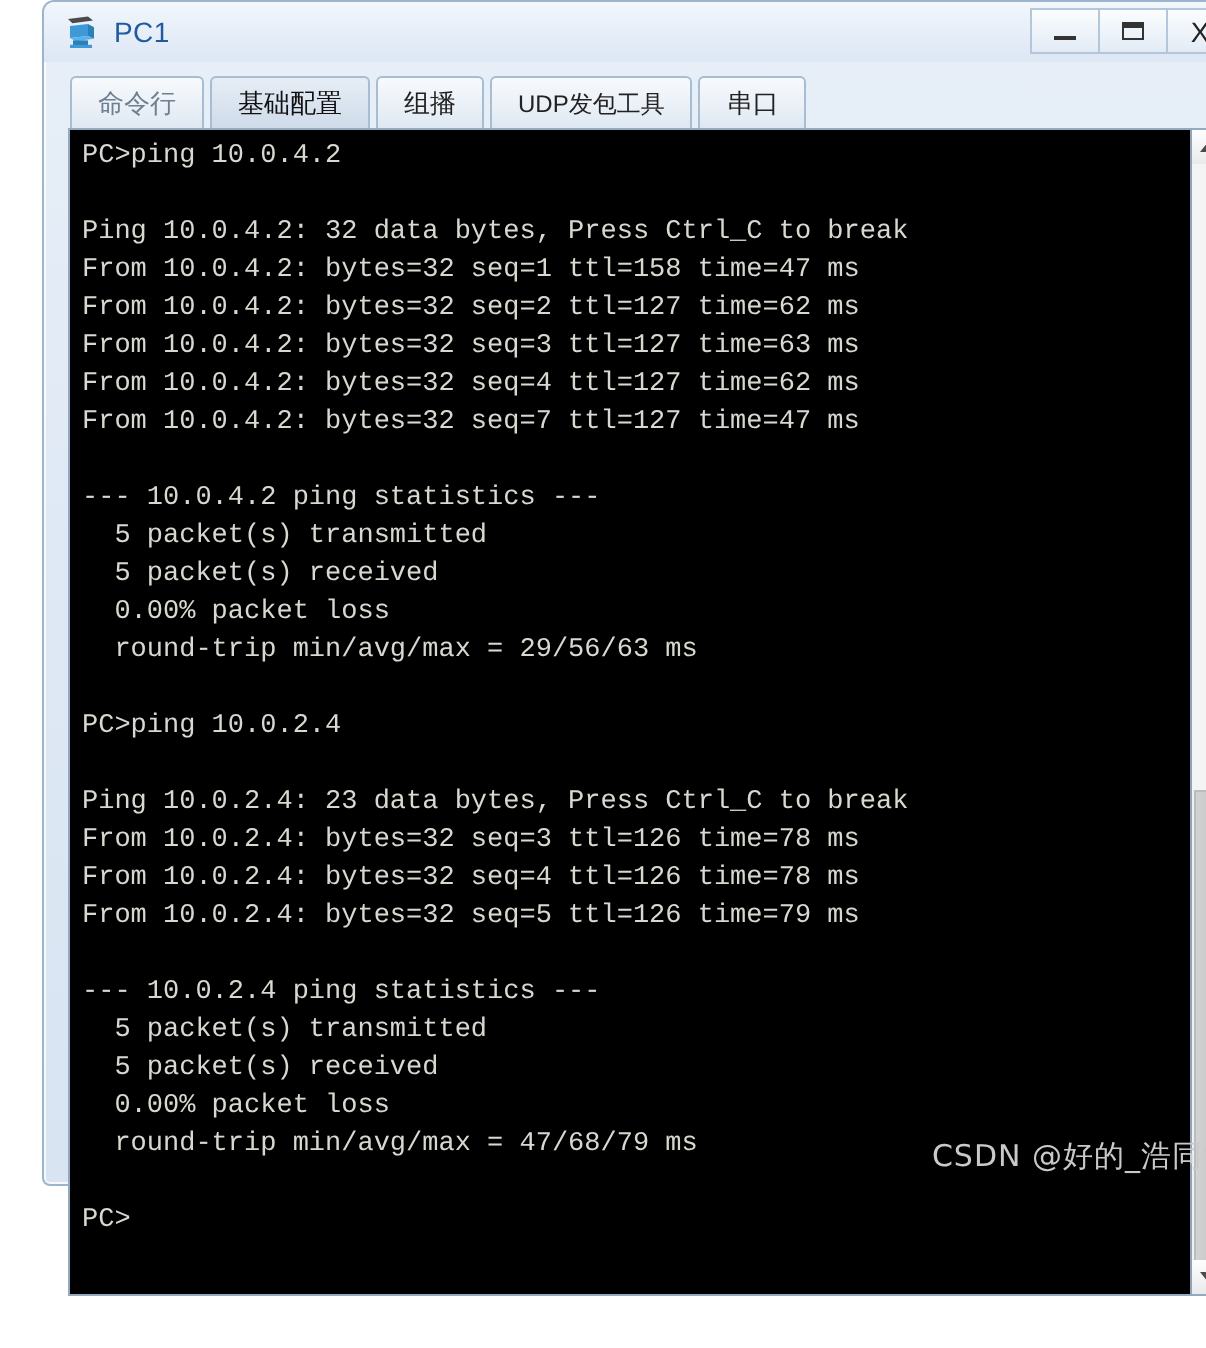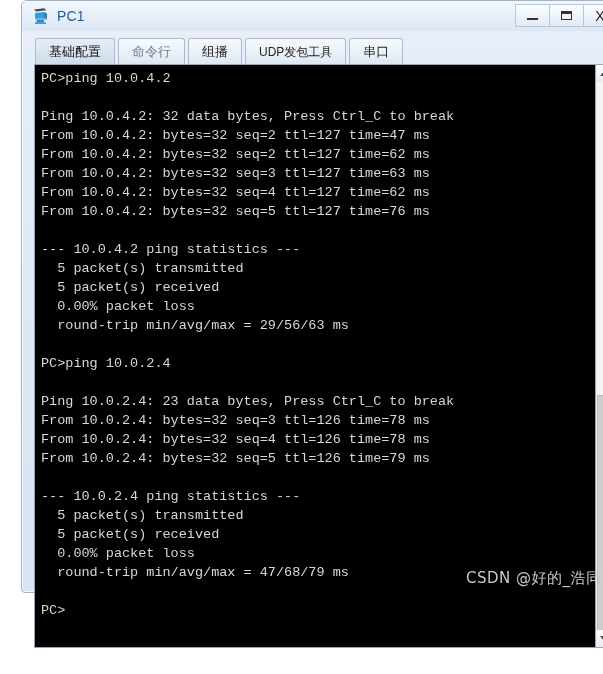--- a/index.html
+++ b/index.html
@@ -257,47 +257,47 @@
       <div class="win-btn">
         <span class="glyph-max"></span>
       </div>
       <div class="win-btn">
         <span class="glyph-close">X</span>
       </div>
     </div>
   </div>
 
   <div class="tabstrip">
+    <div class="tab dim">
+      <span>命令行</span>
+    </div>
     <div class="tab active">
       <span>基础配置</span>
-    </div>
-    <div class="tab dim">
-      <span>命令行</span>
     </div>
     <div class="tab">
       <span>组播</span>
     </div>
     <div class="tab tab-small">
       <span>UDP发包工具</span>
     </div>
     <div class="tab">
       <span>串口</span>
     </div>
   </div>
 
   <div class="term-wrap">
     <div class="term" id="terminal">
         <div class="term-line">PC&gt;ping 10.0.4.2</div>
         <div class="term-line blank">&nbsp;</div>
         <div class="term-line">Ping 10.0.4.2: 32 data bytes, Press Ctrl_C to break</div>
-        <div class="term-line">From 10.0.4.2: bytes=32 seq=2 ttl=127 time=47 ms</div>
+        <div class="term-line">From 10.0.4.2: bytes=32 seq=1 ttl=158 time=47 ms</div>
         <div class="term-line">From 10.0.4.2: bytes=32 seq=2 ttl=127 time=62 ms</div>
         <div class="term-line">From 10.0.4.2: bytes=32 seq=3 ttl=127 time=63 ms</div>
         <div class="term-line">From 10.0.4.2: bytes=32 seq=4 ttl=127 time=62 ms</div>
-        <div class="term-line">From 10.0.4.2: bytes=32 seq=5 ttl=127 time=76 ms</div>
+        <div class="term-line">From 10.0.4.2: bytes=32 seq=7 ttl=127 time=47 ms</div>
         <div class="term-line blank">&nbsp;</div>
         <div class="term-line">--- 10.0.4.2 ping statistics ---</div>
         <div class="term-line">  5 packet(s) transmitted</div>
         <div class="term-line">  5 packet(s) received</div>
         <div class="term-line">  0.00% packet loss</div>
         <div class="term-line">  round-trip min/avg/max = 29/56/63 ms</div>
         <div class="term-line blank">&nbsp;</div>
         <div class="term-line">PC&gt;ping 10.0.2.4</div>
         <div class="term-line blank">&nbsp;</div>
         <div class="term-line">Ping 10.0.2.4: 23 data bytes, Press Ctrl_C to break</div>

